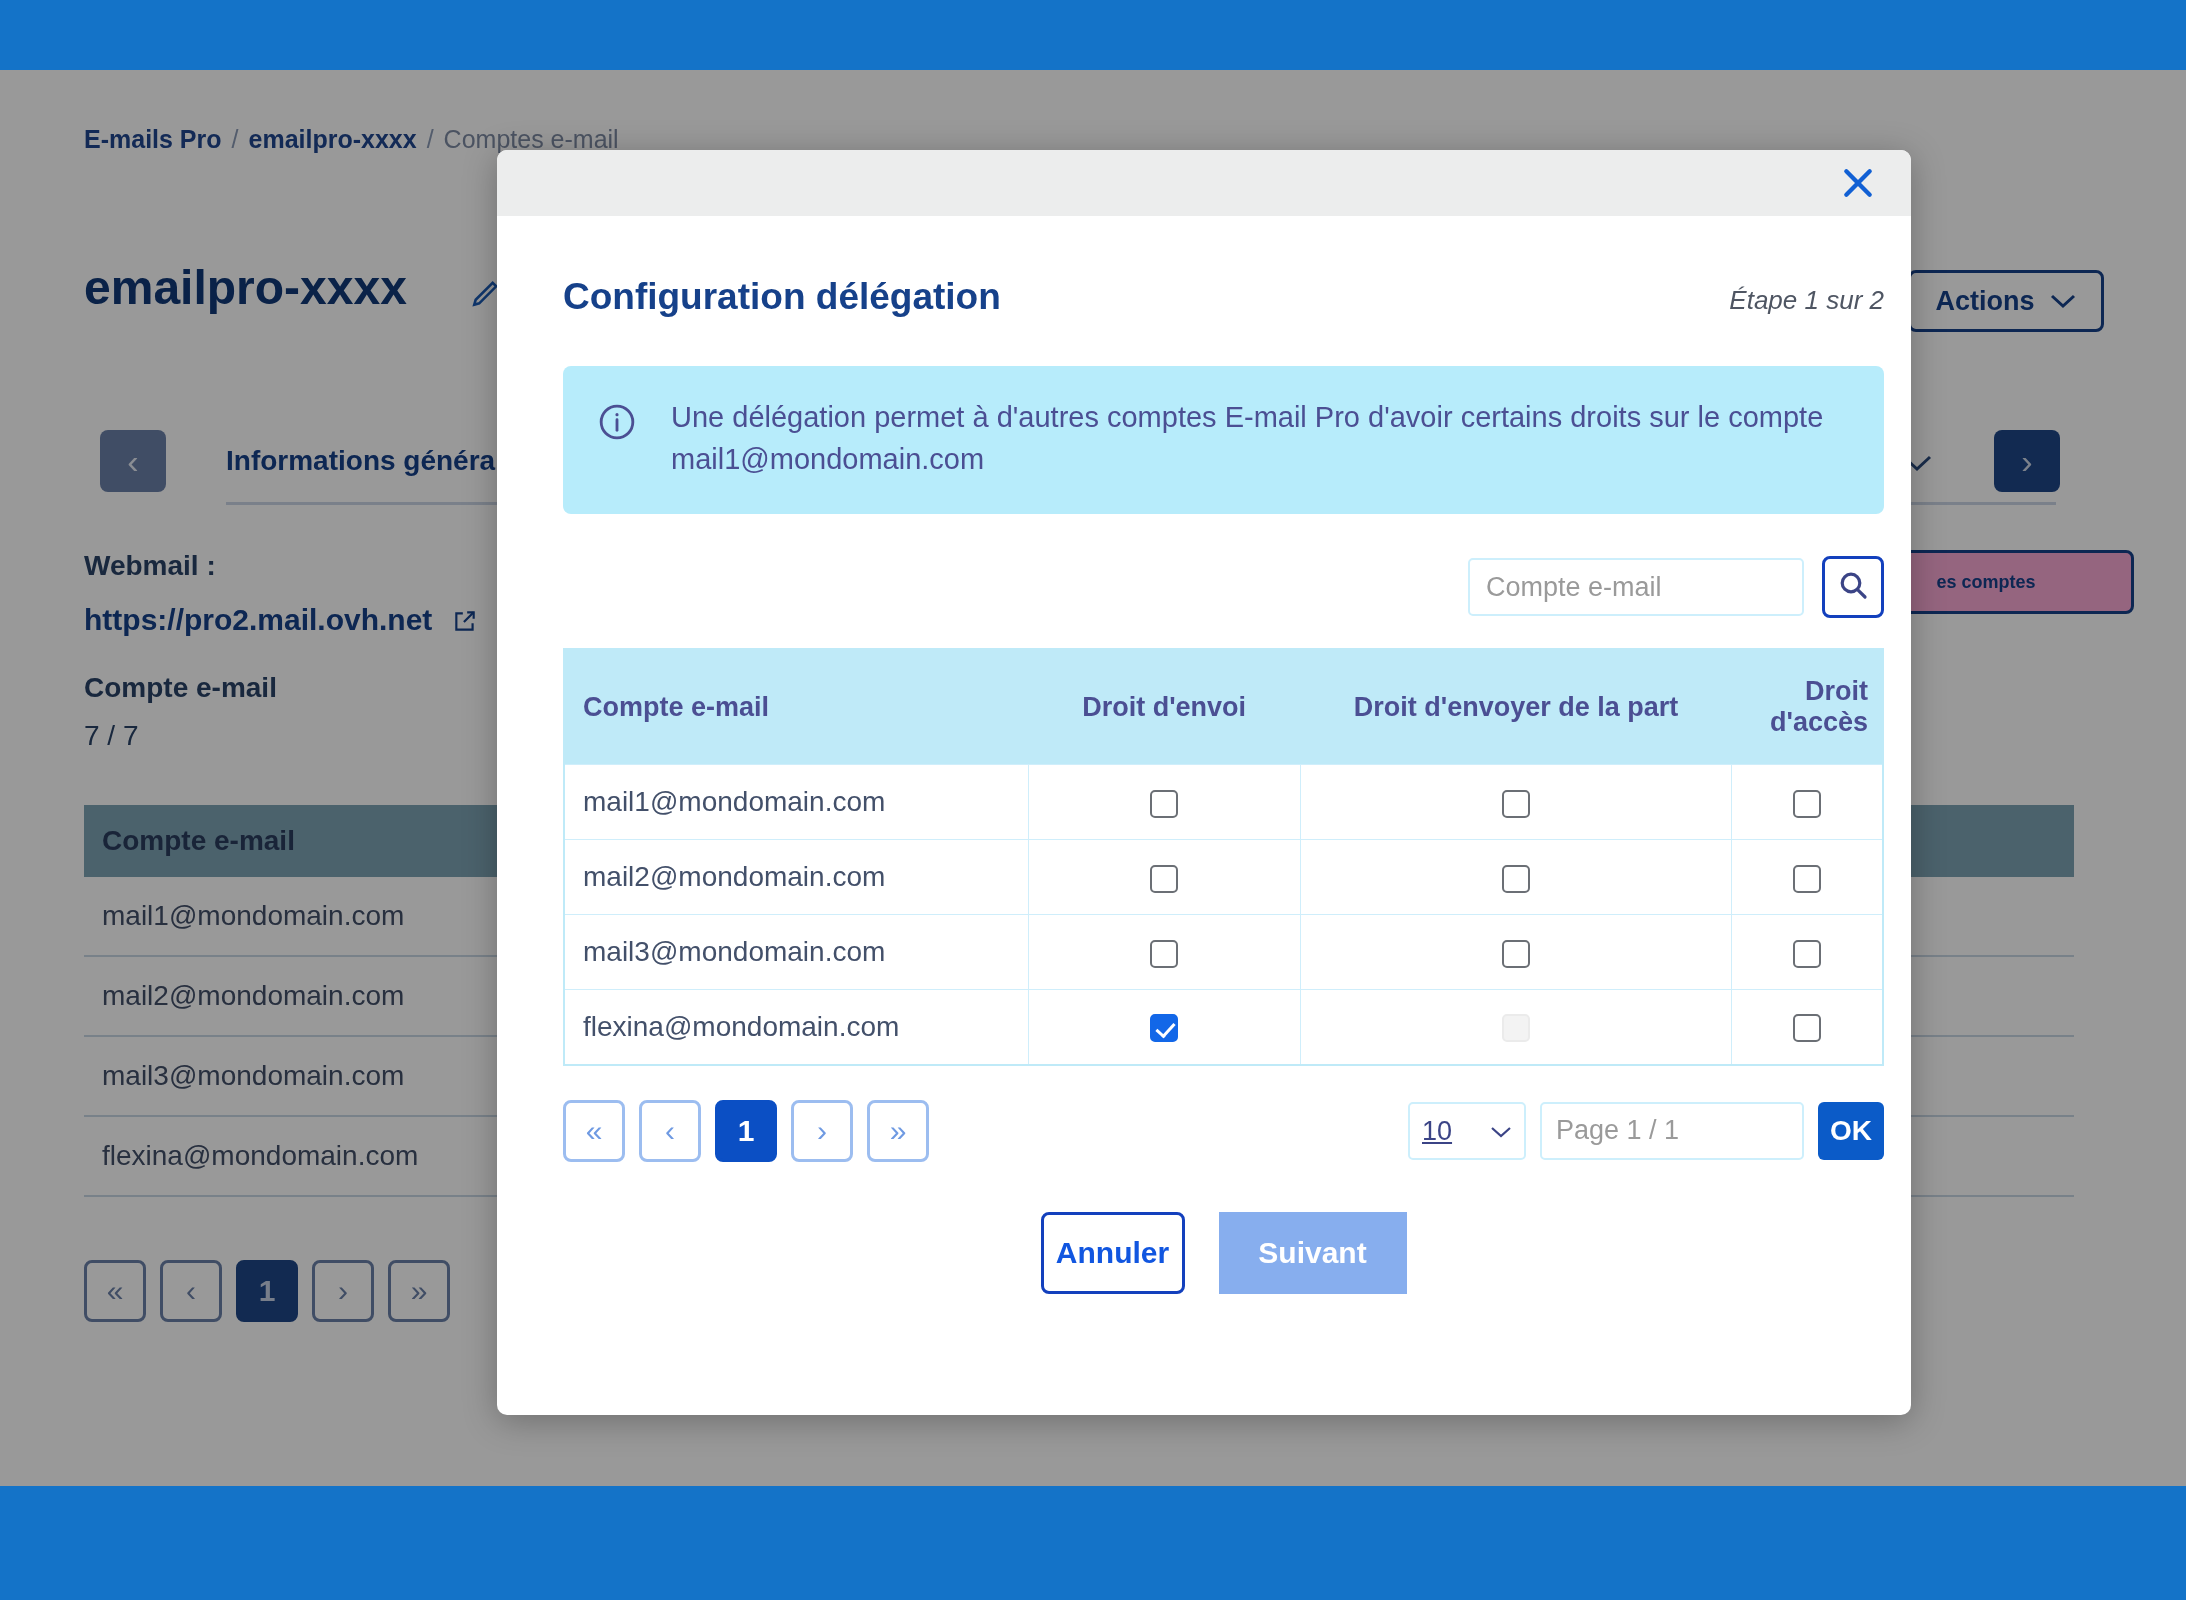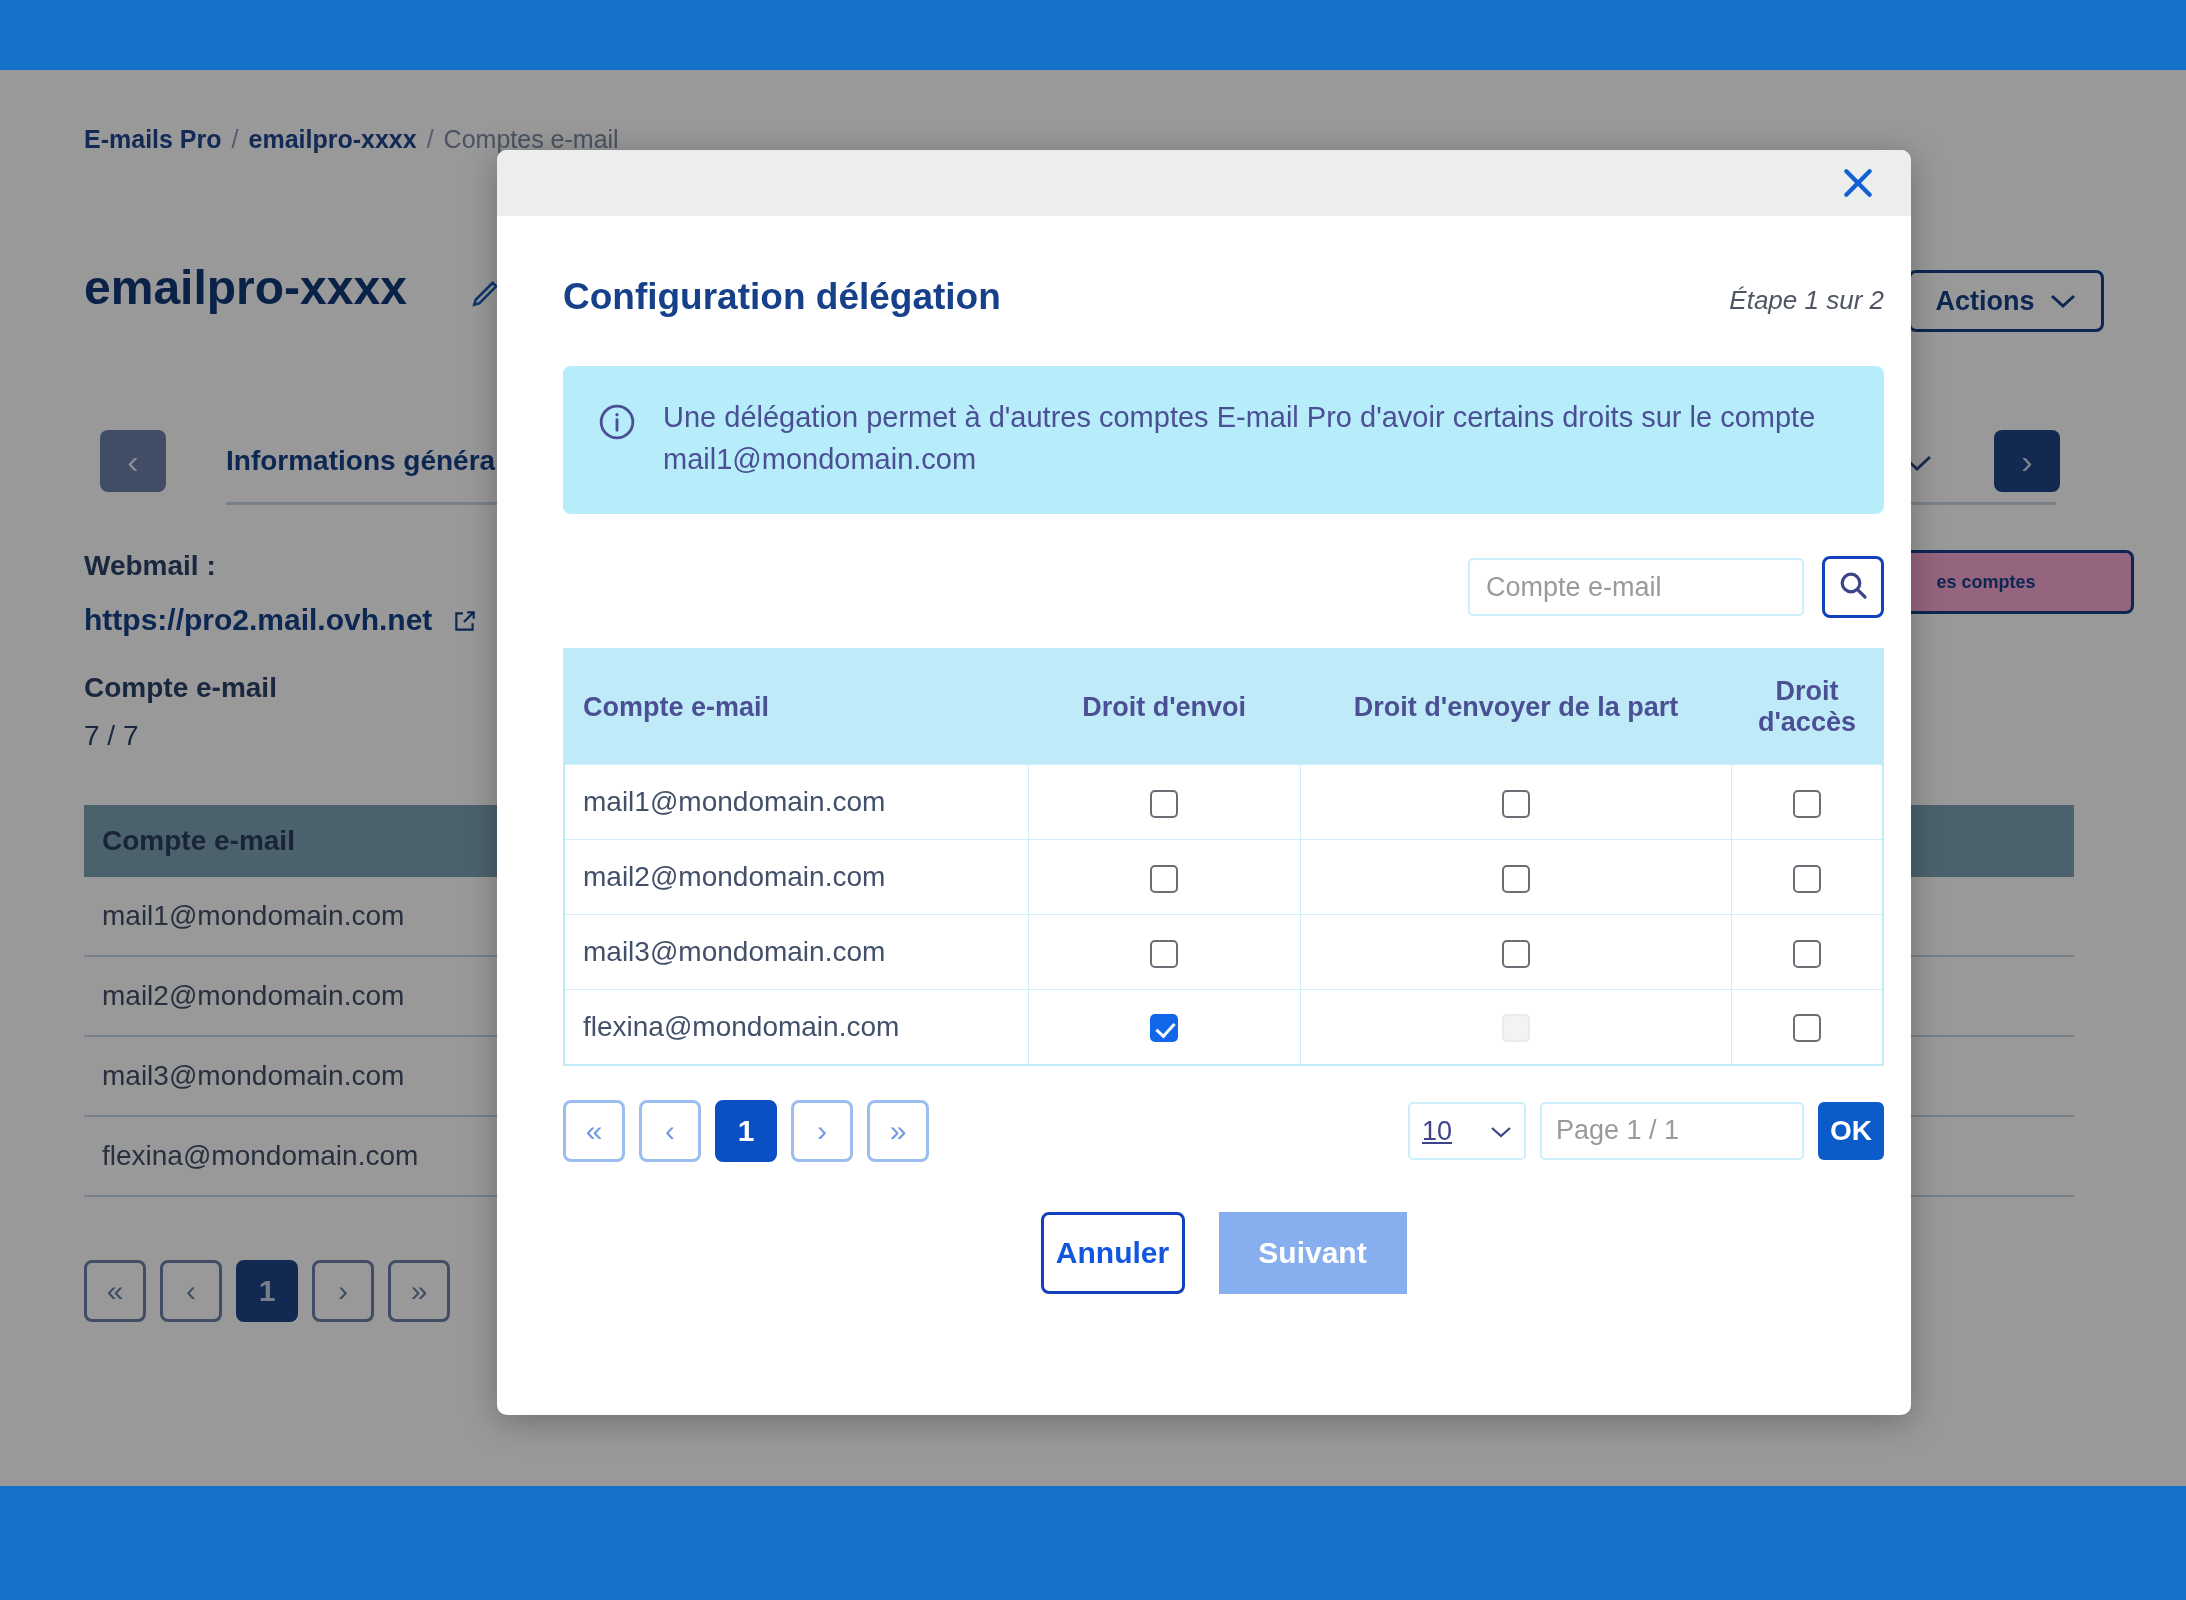--- a/index.html
+++ b/index.html
@@ -190,21 +190,21 @@
   #infobox {
     margin-top: 48px;
     background: #b7ecfb; border-radius: 8px;
     padding: 30px 34px 34px 34px;
     display: flex; gap: 26px; align-items: flex-start;
   }
   #info-icon {
     flex: 0 0 auto; width: 40px; height: 40px; margin-top: 6px;
   }
   #info-text {
-    font-size: 29px; line-height: 1.45; color: #4b4f93;
+    font-size: 29px; line-height: 1.45; color: #4b4f93; margin-left: 8px;
   }
 
   #searchrow {
     margin-top: 42px;
     display: flex; justify-content: flex-end; align-items: center; gap: 18px;
   }
   #search-input {
     width: 336px; height: 58px;
     border: 2px solid #cdeffc; border-radius: 5px;
     background: #ffffff;
@@ -230,21 +230,21 @@
   #mtable thead th {
     background: #bfeaf8; color: #4b4f93;
     font-size: 27px; font-weight: 700;
     padding: 26px 14px;
     border: none;
     vertical-align: middle;
   }
   #mtable thead th.colA { text-align: left; padding-left: 18px; width: 430px; }
   #mtable thead th.colB { text-align: center; width: 252px; }
   #mtable thead th.colC { text-align: center; width: 400px; }
-  #mtable thead th.colD { text-align: center; width: 140px; }
+  #mtable thead th.colD { text-align: right; width: 140px; }
   #mtable tbody td {
     border: 1px solid #cfeefb;
     height: 75px;
     font-size: 28px; color: #43506a;
     vertical-align: middle;
   }
   #mtable tbody td.name { padding-left: 18px; text-align: left; }
   #mtable tbody td.cb { text-align: center; }
 
   .chk {

